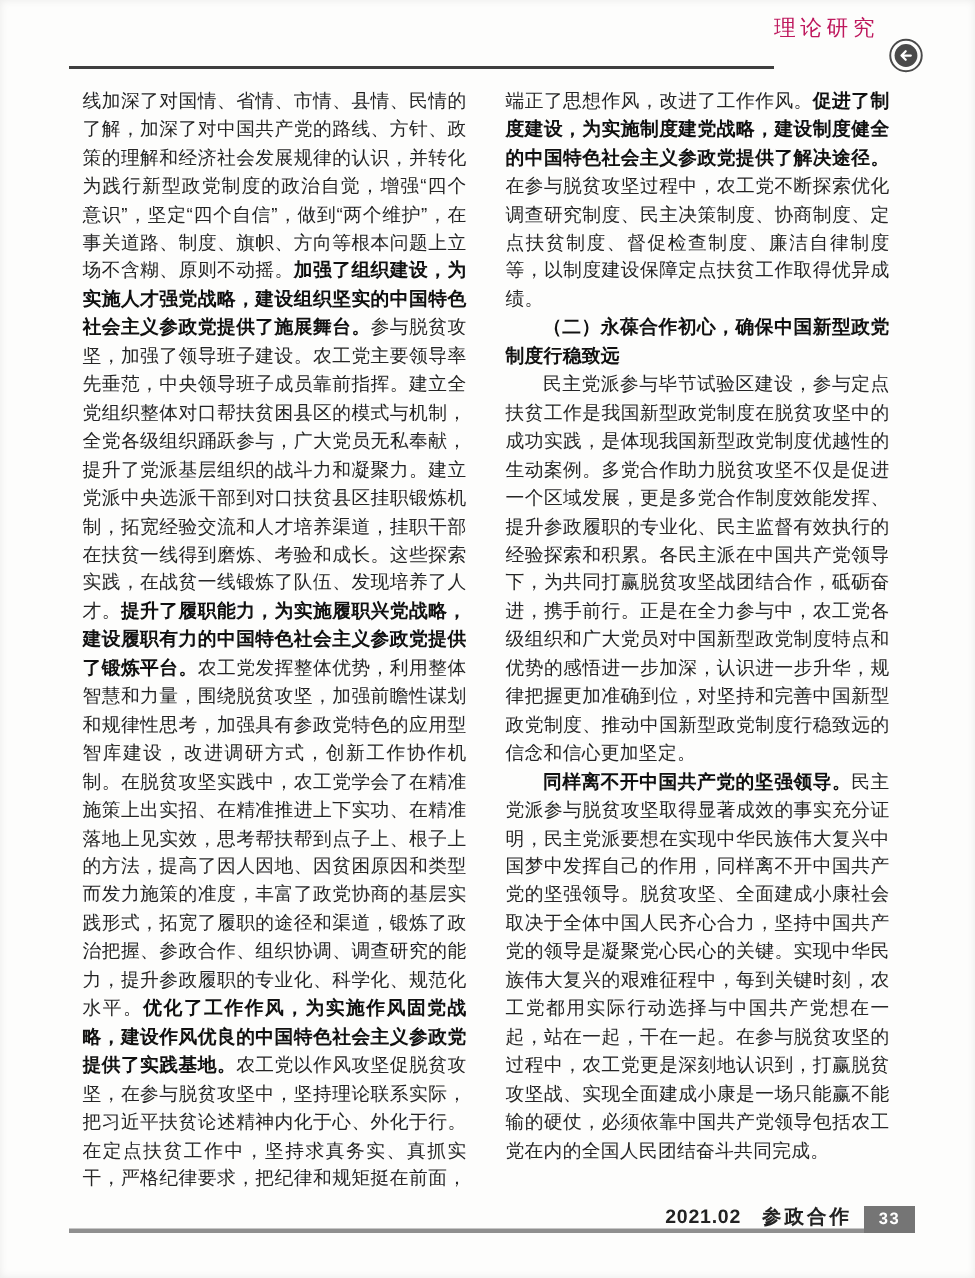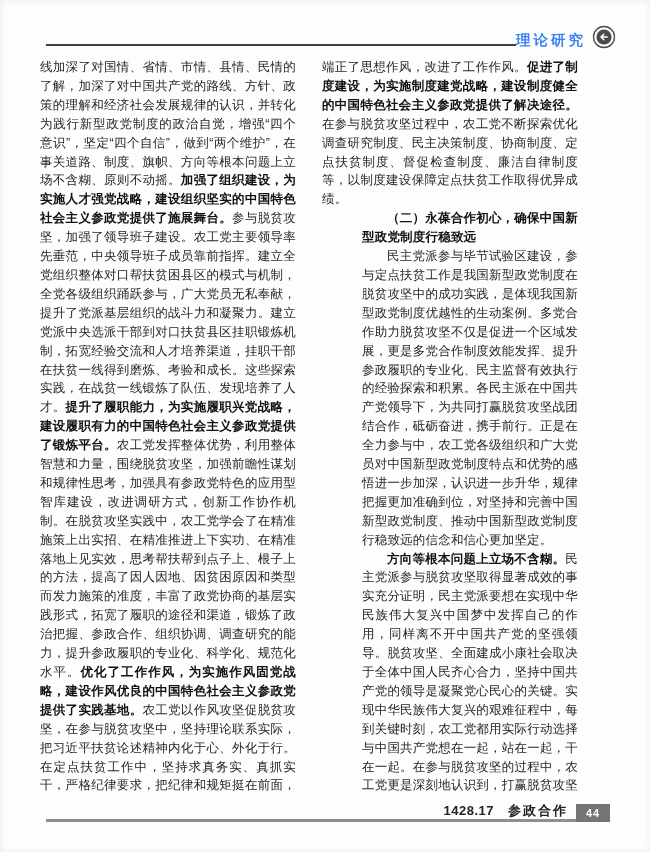--- a/index.html
+++ b/index.html
@@ -14,40 +14,40 @@
     background:#fdfdfc;
     overflow:hidden;
     box-shadow:inset 0 0 6px rgba(0,0,0,0.08);
   }
   
   .header-rule{
     position:absolute;left:46px;top:44px;
     width:470px;height:2px;background:#3f3f3f;
   }
   .header-title{
-    position:absolute;top:31px;right:64px;
-    font-size:14.5px;font-weight:bold;color:#3b82f6;
+    position:absolute;top:9px;right:64px;
+    font-size:14.5px;font-weight:normal;color:#be185d;
     letter-spacing:3px;white-space:nowrap;
   }
   .header-logo{
     position:absolute;top:25px;right:34px;width:24px;height:24px;
   }
   
   .content{
-    position:absolute;left:40px;top:58px;
+    position:absolute;left:55px;top:58px;
     width:538px;height:740px;
     column-count:2;column-gap:26px;column-fill:auto;
     overflow:hidden;
     font-size:12.5px;line-height:18.9px;
     text-align:justify;text-justify:inter-ideograph;
     color:#252525;
     letter-spacing:0.2px;
   }
   .content p{margin:0;}
-  .content p.indent{text-indent:2em;margin-left:40px;}
+  .content p.indent{text-indent:2em;}
   .content .b{font-weight:bold;color:#111;}
   
   .footer-rule{
     position:absolute;left:46px;top:819px;
     width:540px;height:2.5px;background:#8f8f8f;
   }
   .footer-text{
     position:absolute;top:802px;right:82px;
     font-size:13px;font-weight:bold;color:#222;
     white-space:nowrap;
@@ -75,22 +75,22 @@
       <circle cx="12" cy="12" r="10.5" fill="none" stroke="#4a4a4a" stroke-width="1.3"></circle>
       <circle cx="12" cy="12" r="7.6" fill="#4a4a4a"></circle>
       <path d="M15.2 12 H9.2 M11.8 9.2 L9 12 L11.8 14.8" stroke="#ffffff" stroke-width="1.5" fill="none" stroke-linecap="round" stroke-linejoin="round"></path>
     </svg>
   </div>
 
   <div class="content">
       <p class="para"><span>线加深了对国情、省情、市情、县情、民情的了解，加深了对中国共产党的路线、方针、政策的理解和经济社会发展规律的认识，并转化为践行新型政党制度的政治自觉，增强“四个意识”，坚定“四个自信”，做到“两个维护”，在事关道路、制度、旗帜、方向等根本问题上立场不含糊、原则不动摇。</span><span class="b">加强了组织建设，为实施人才强党战略，建设组织坚实的中国特色社会主义参政党提供了施展舞台。</span><span>参与脱贫攻坚，加强了领导班子建设。农工党主要领导率先垂范，中央领导班子成员靠前指挥。建立全党组织整体对口帮扶贫困县区的模式与机制，全党各级组织踊跃参与，广大党员无私奉献，提升了党派基层组织的战斗力和凝聚力。建立党派中央选派干部到对口扶贫县区挂职锻炼机制，拓宽经验交流和人才培养渠道，挂职干部在扶贫一线得到磨炼、考验和成长。这些探索实践，在战贫一线锻炼了队伍、发现培养了人才。</span><span class="b">提升了履职能力，为实施履职兴党战略，建设履职有力的中国特色社会主义参政党提供了锻炼平台。</span><span>农工党发挥整体优势，利用整体智慧和力量，围绕脱贫攻坚，加强前瞻性谋划和规律性思考，加强具有参政党特色的应用型智库建设，改进调研方式，创新工作协作机制。在脱贫攻坚实践中，农工党学会了在精准施策上出实招、在精准推进上下实功、在精准落地上见实效，思考帮扶帮到点子上、根子上的方法，提高了因人因地、因贫困原因和类型而发力施策的准度，丰富了政党协商的基层实践形式，拓宽了履职的途径和渠道，锻炼了政治把握、参政合作、组织协调、调查研究的能力，提升参政履职的专业化、科学化、规范化水平。</span><span class="b">优化了工作作风，为实施作风固党战略，建设作风优良的中国特色社会主义参政党提供了实践基地。</span><span>农工党以作风攻坚促脱贫攻坚，在参与脱贫攻坚中，坚持理论联系实际，把习近平扶贫论述精神内化于心、外化于行。在定点扶贫工作中，坚持求真务实、真抓实干，严格纪律要求，把纪律和规矩挺在前面，端正了思想作风，改进了工作作风。</span><span class="b">促进了制度建设，为实施制度建党战略，建设制度健全的中国特色社会主义参政党提供了解决途径。</span><span>在参与脱贫攻坚过程中，农工党不断探索优化调查研究制度、民主决策制度、协商制度、定点扶贫制度、督促检查制度、廉洁自律制度等，以制度建设保障定点扶贫工作取得优异成绩。</span></p>
       <p class="para indent"><span class="b">（二）永葆合作初心，确保中国新型政党制度行稳致远</span></p>
       <p class="para indent"><span>民主党派参与毕节试验区建设，参与定点扶贫工作是我国新型政党制度在脱贫攻坚中的成功实践，是体现我国新型政党制度优越性的生动案例。多党合作助力脱贫攻坚不仅是促进一个区域发展，更是多党合作制度效能发挥、提升参政履职的专业化、民主监督有效执行的经验探索和积累。各民主派在中国共产党领导下，为共同打赢脱贫攻坚战团结合作，砥砺奋进，携手前行。正是在全力参与中，农工党各级组织和广大党员对中国新型政党制度特点和优势的感悟进一步加深，认识进一步升华，规律把握更加准确到位，对坚持和完善中国新型政党制度、推动中国新型政党制度行稳致远的信念和信心更加坚定。</span></p>
-      <p class="para indent"><span class="b">方向等根本问题上立场不含糊。</span><span>民主党派参与脱贫攻坚取得显著成效的事实充分证明，民主党派要想在实现中华民族伟大复兴中国梦中发挥自己的作用，同样离不开中国共产党的坚强领导。脱贫攻坚、全面建成小康社会取决于全体中国人民齐心合力，坚持中国共产党的领导是凝聚党心民心的关键。实现中华民族伟大复兴的艰难征程中，每到关键时刻，农工党都用实际行动选择与中国共产党想在一起，站在一起，干在一起。在参与脱贫攻坚的过程中，农工党更是深刻地认识到，打赢脱贫攻坚战、实现全面建成小康是一场只能赢不能输的硬仗，必须依靠中国共产党领导包括农工党在内的全国人民团结奋斗共同完成。</span></p>
+      <p class="para indent"><span class="b">同样离不开中国共产党的坚强领导。</span><span>民主党派参与脱贫攻坚取得显著成效的事实充分证明，民主党派要想在实现中华民族伟大复兴中国梦中发挥自己的作用，同样离不开中国共产党的坚强领导。脱贫攻坚、全面建成小康社会取决于全体中国人民齐心合力，坚持中国共产党的领导是凝聚党心民心的关键。实现中华民族伟大复兴的艰难征程中，每到关键时刻，农工党都用实际行动选择与中国共产党想在一起，站在一起，干在一起。在参与脱贫攻坚的过程中，农工党更是深刻地认识到，打赢脱贫攻坚战、实现全面建成小康是一场只能赢不能输的硬仗，必须依靠中国共产党领导包括农工党在内的全国人民团结奋斗共同完成。</span></p>
     </div>
 
   <div class="footer-rule"></div>
   <div class="footer-text">
-    <span class="issue">1428.17</span><span class="journal">参政合作</span>
+    <span class="issue">2021.02</span><span class="journal">参政合作</span>
   </div>
-  <div class="page-badge">44</div>
+  <div class="page-badge">33</div>
 
 </div>
 
 </body></html>

